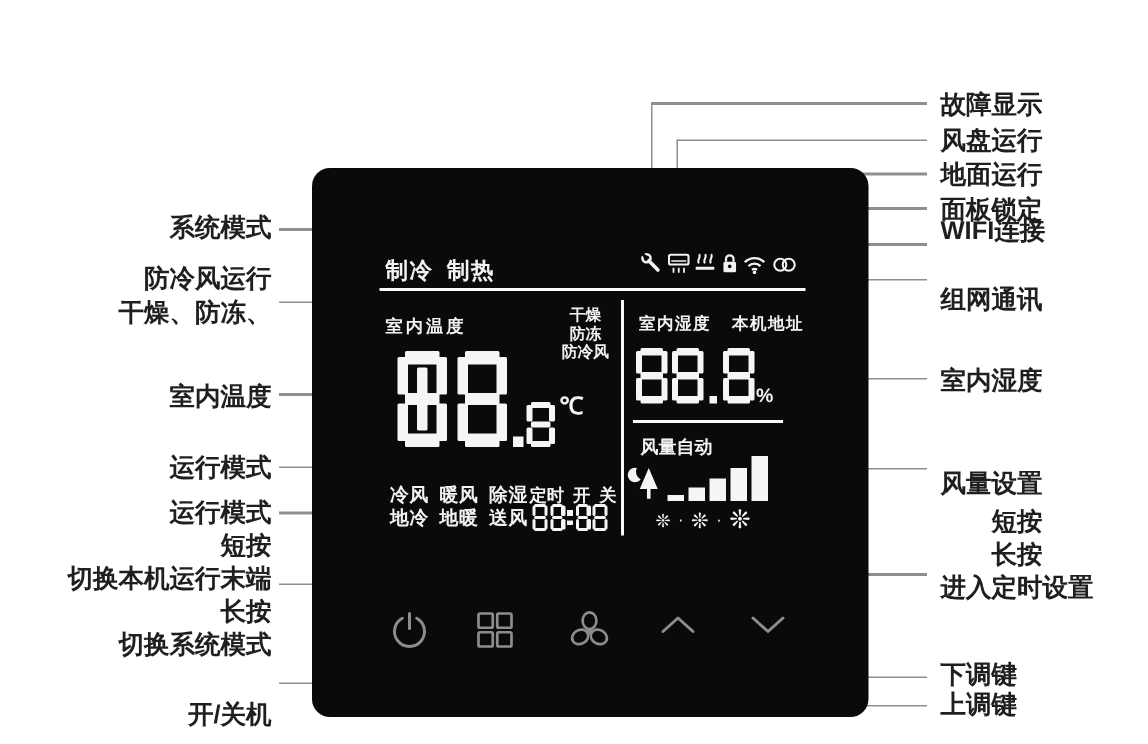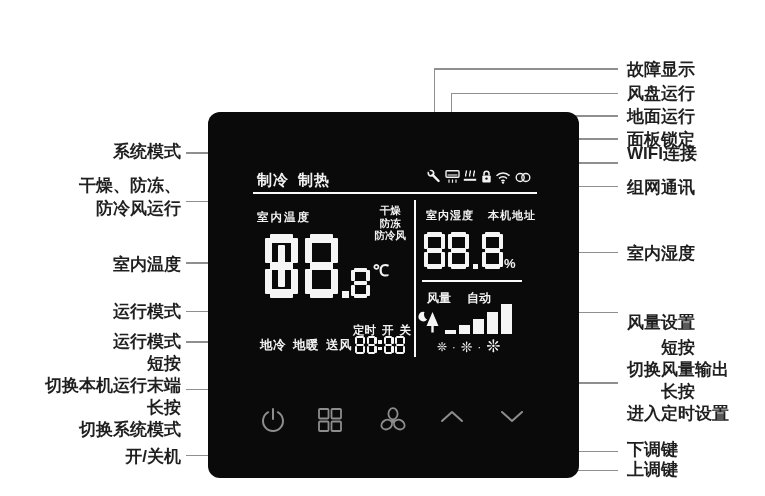--- a/index.html
+++ b/index.html
@@ -100,45 +100,44 @@
   <div class="cd" style="left:247.5px;top:336px"></div>
   <div class="cd" style="left:518.5px;top:306px"></div>
   <div class="cd" style="left:325.5px;top:392.5px"></div>
   <div class="cd" style="left:386.5px;top:389.5px"></div>
   <div class="cd" style="left:267.5px;top:433px"></div>
   <div class="cd" style="left:447.5px;top:432px"></div>
   <div class="cd" style="left:506.5px;top:432px"></div>
 
   <div class="lbl r" style="top:141px">系统模式</div>
   <div class="lbl r" style="top:174px;line-height:23px">
+    <div>防冷风运行</div>
     <div>干燥、防冻、</div>
-    <div>防冷风运行</div>
   </div>
   <div class="lbl r" style="top:254px">室内温度</div>
   <div class="lbl r" style="top:301px">运行模式</div>
   <div class="lbl r" style="top:331px">运行模式</div>
   <div class="lbl r" style="top:353px">
     <div>短按</div>
     <div>切换本机运行末端</div>
     <div>长按</div>
     <div>切换系统模式</div>
   </div>
-  <div class="lbl r" style="top:446px">开/关机</div>
+  <div class="lbl r" style="top:466px">开/关机</div>
 
   <div class="lbl l" style="top:59px">故障显示</div>
   <div class="lbl l" style="top:83px">风盘运行</div>
   <div class="lbl l" style="top:106px">地面运行</div>
   <div class="lbl l" style="top:129px">面板锁定</div>
   <div class="lbl l" style="top:143px">WIFI连接</div>
-  <div class="lbl l" style="top:177px">组网通讯</div>
+  <div class="lbl l" style="top:189px">组网通讯</div>
   <div class="lbl l" style="top:243px">室内湿度</div>
   <div class="lbl l" style="top:312px">风量设置</div>
   <div class="lbl l" style="top:337px">
     <div>短按</div>
-    <div>切换风量输出</div>
     <div>长按</div>
     <div>进入定时设置</div>
   </div>
   <div class="lbl l" style="top:439px">下调键</div>
   <div class="lbl l" style="top:459px">上调键</div>
 
   <div class="panel">
 
     <div class="p" style="left:49px;top:59px;font-size:15px;letter-spacing:1px;display:flex;gap:9px;">
       <span>制冷</span>
@@ -231,20 +230,25 @@
             <span class="sg sg-c"></span>
             <span class="sg sg-d"></span>
             <span class="sg sg-e"></span>
             <span class="sg sg-f"></span>
             <span class="sg sg-g"></span>
           </span>
         </div>
       <span style="font-size:16px;margin-left:3px;margin-bottom:17px;">℃</span>
     </div>
 
+    <div class="p" style="left:52px;top:210px;font-size:12.5px;letter-spacing:0.5px;display:flex;gap:7px;">
+      <span>冷风</span>
+      <span>暖风</span>
+      <span>除湿</span>
+    </div>
     <div class="p" style="left:52px;top:225px;font-size:12.5px;letter-spacing:0.5px;display:flex;gap:7px;">
       <span>地冷</span>
       <span>地暖</span>
       <span>送风</span>
     </div>
 
     <div class="p" style="left:145px;top:211px;font-size:11.5px;display:flex;gap:6px;">
       <span>定时</span>
       <span>开</span>
       <span>关</span>
@@ -321,21 +325,21 @@
           <span class="sg sg-c"></span>
           <span class="sg sg-d"></span>
           <span class="sg sg-e"></span>
           <span class="sg sg-f"></span>
           <span class="sg sg-g"></span>
         </span>
       </div>
     <div class="p" style="left:296px;top:144px;font-size:13px;">%</div>
     <div class="wline" style="left:214px;top:168px;width:100px;height:1.5px;"></div>
 
-    <div class="p" style="left:219px;top:178px;font-size:12px;display:flex;gap:16px;">
+    <div class="p" style="left:219px;top:178px;font-size:12px;display:flex;gap:0;">
       <span>风量</span>
       <span>自动</span>
     </div>
     <span class="p" style="left:209px;top:198px;">
       <svg width="22" height="26" viewBox="0 0 22 26">
         <path d="M7.5 2 a4.8 4.8 0 1 0 2.6 7.6 a5.8 5.8 0 0 1 -2.6 -7.6z" fill="#f5f5f5"></path>
         <polygon points="15.5,2 9.5,16 21.5,16" fill="#f5f5f5"></polygon>
         <rect x="14.3" y="16" width="2.4" height="6.5" fill="#f5f5f5"></rect>
       </svg>
     </span>

